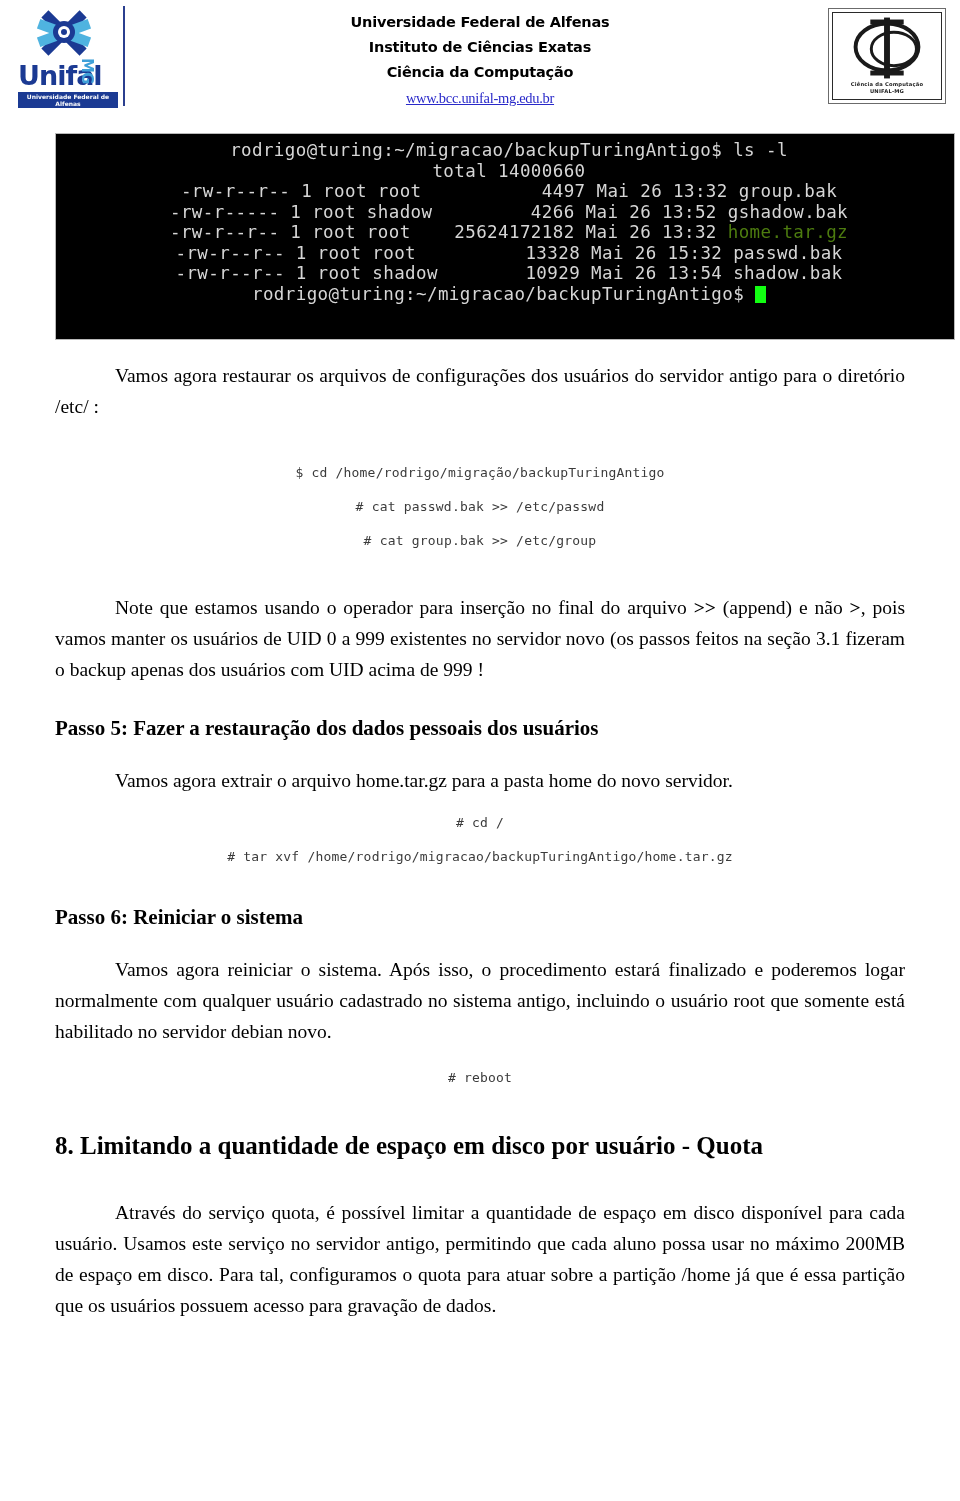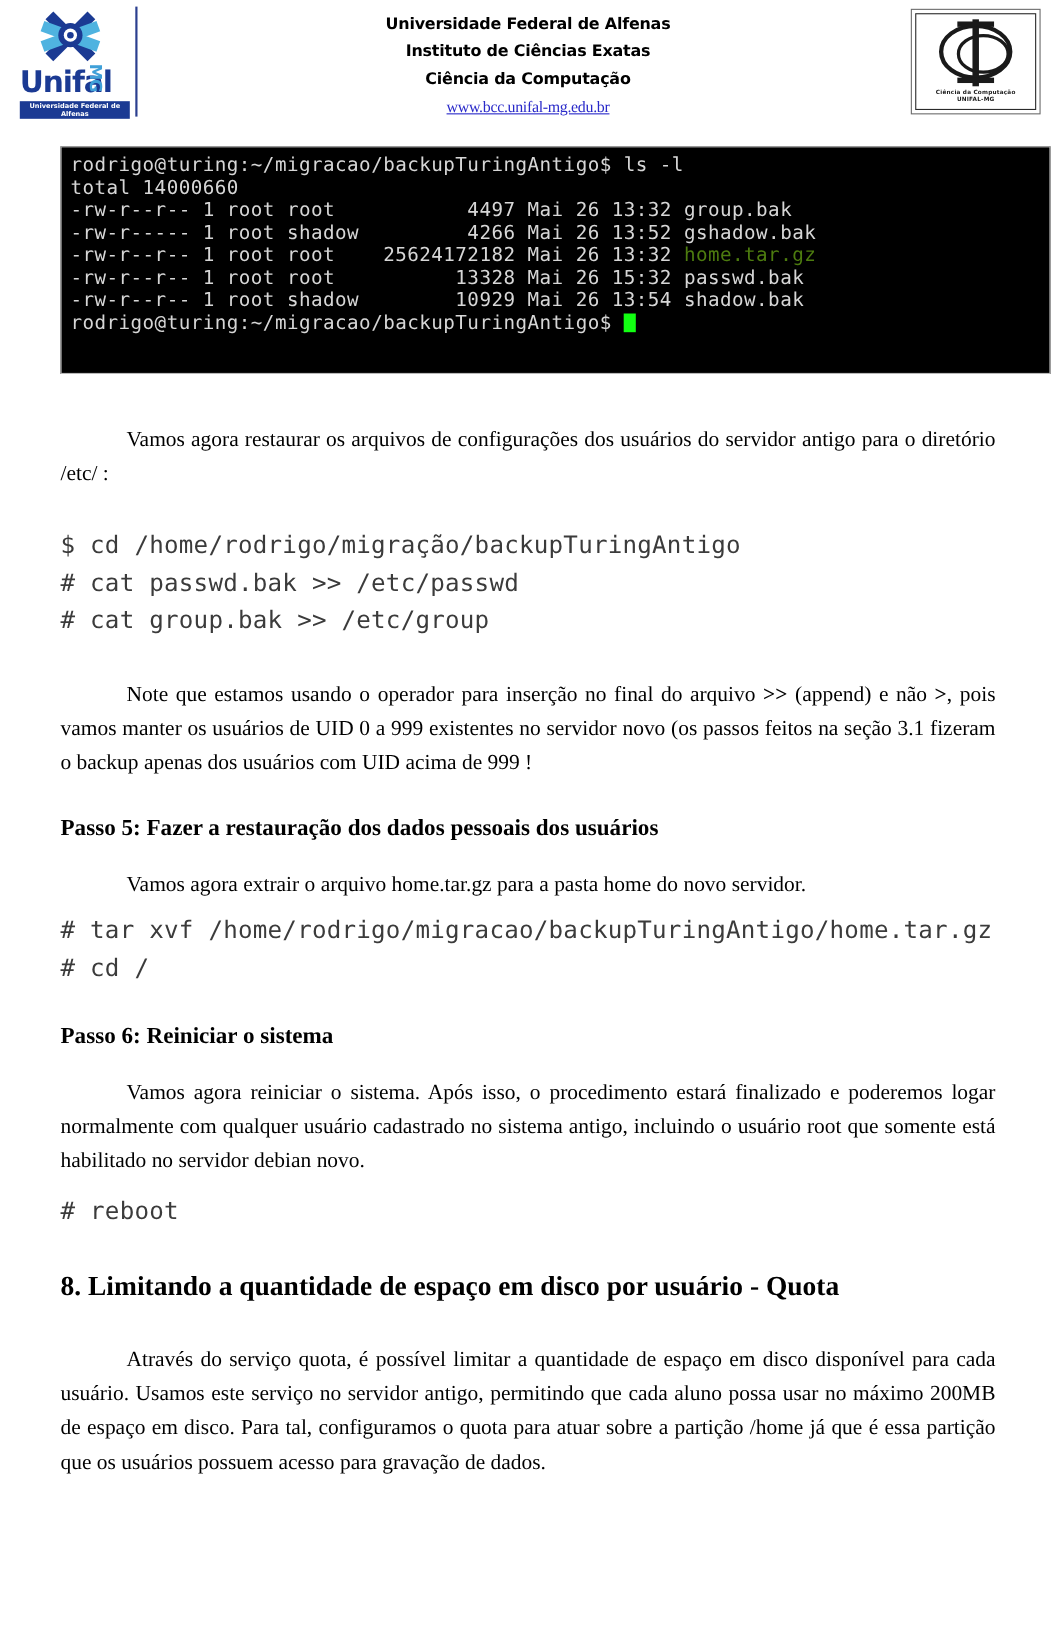--- a/index.html
+++ b/index.html
@@ -134,20 +134,21 @@
     position: absolute;
     left: 55px;
     top: 133px;
     width: 900px;
     height: 207px;
     background: #000000;
     border: 1px solid #b9b9b9;
     box-sizing: border-box;
     padding: 6px 0 0 8px;
     overflow: hidden;
+    text-align: center;
   }
   .terminal .tline {
     font-family: "DejaVu Sans Mono", monospace;
     font-size: 17.5px;
     line-height: 20.5px;
     color: #d6d6d6;
     white-space: pre;
     letter-spacing: 0.4px;
   }
   .terminal .tline .red { color: #4d7c0f; }
@@ -158,38 +159,38 @@
     background: #12ff12;
     vertical-align: -3px;
   }
 
   
   .page {
     position: absolute;
     left: 55px;
     top: 360px;
     width: 850px;
-    margin-top: 24px;
   }
   p.body {
     margin: 0;
     font-size: 19.5px;
     line-height: 31px;
     text-align: justify;
     text-indent: 60px;
     font-family: "Liberation Serif", serif;
   }
   p.body .b { font-weight: bold; }
   .code {
     font-family: "DejaVu Sans Mono", monospace;
-    font-size: 22px;
+    font-size: 13px;
     line-height: 34px;
     color: #3b3b3b;
     white-space: pre;
     letter-spacing: 0.2px;
+    text-align: center;
   }
   h2.step {
     margin: 0;
     font-size: 21px;
     font-weight: bold;
     line-height: 30px;
     font-family: "Liberation Serif", serif;
   }
   h1.section {
     margin: 0;
@@ -283,22 +284,22 @@
 
   <h2 class="step">Passo 5: Fazer a restauração dos dados pessoais dos usuários</h2>
 
   <div class="sp22"></div>
 
   <p class="body">Vamos agora extrair o arquivo home.tar.gz para a pasta home do novo servidor.</p>
 
   <div class="sp10"></div>
 
   <div>
+    <div class="code"># cd /</div>
     <div class="code"># tar xvf /home/rodrigo/migracao/backupTuringAntigo/home.tar.gz</div>
-    <div class="code"># cd /</div>
   </div>
 
   <div class="sp28"></div>
 
   <h2 class="step">Passo 6: Reiniciar o sistema</h2>
 
   <div class="sp22"></div>
 
   <p class="body">Vamos agora reiniciar o sistema. Após isso, o procedimento estará finalizado e poderemos logar normalmente com qualquer usuário cadastrado no sistema antigo, incluindo o usuário root que somente está habilitado no servidor debian novo.</p>
 

